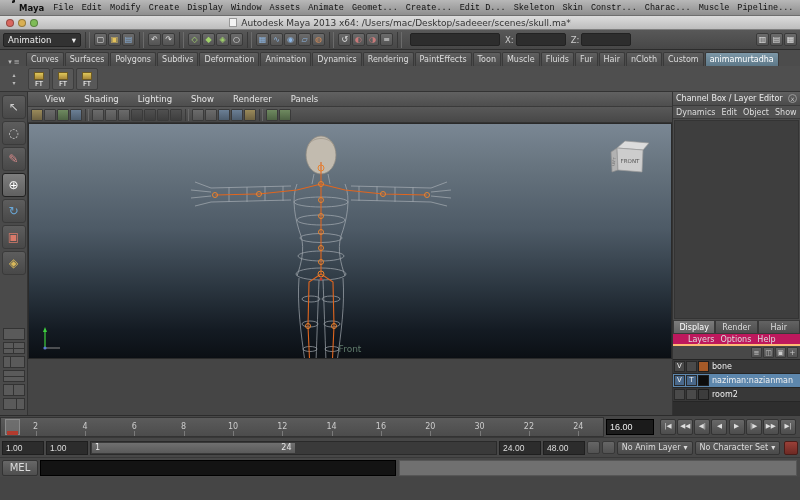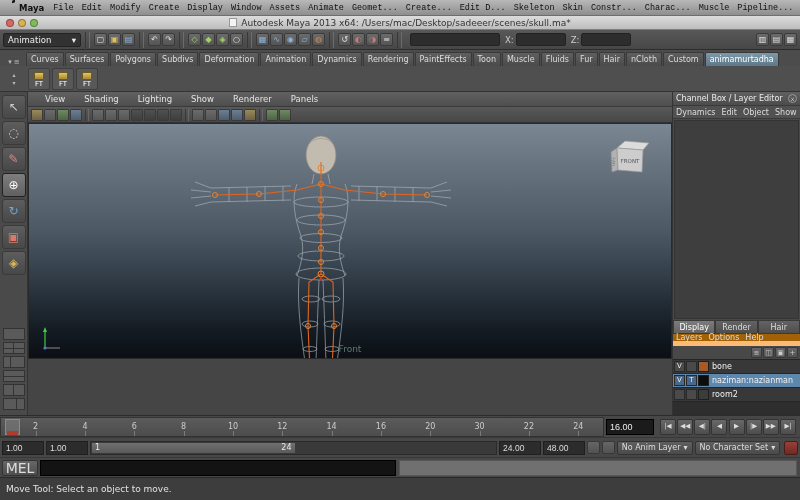--- a/index.html
+++ b/index.html
@@ -105,21 +105,21 @@
     background:linear-gradient(#606060,#4c4c4c); border-bottom:1px solid #3a3a3a; color:#eee; }
   .cb-close { width:9px; height:9px; border:1px solid #999; border-radius:50%; font-size:6px; line-height:7px; text-align:center; color:#ccc; }
   .cb-menus { height:13px; display:flex; align-items:center; background:#515151; border-bottom:1px solid #3a3a3a; color:#ddd; }
   .cbm { padding:0 3px; }
   .cb-circle { margin-left:auto; margin-right:2px; width:8px; height:8px; border:1px solid #aaa; border-radius:50%; }
   .cb-empty { flex:1; background:#3e3e3e; border:1px solid #343434; margin:1px; }
   .le-tabs { height:14px; display:flex; }
   .le-tab { flex:1; text-align:center; padding-top:2px; background:linear-gradient(#636363,#4e4e4e);
     border:1px solid #393939; color:#ddd; }
   .le-tab.active { background:linear-gradient(#7c7c7c,#646464); color:#fff; }
-  .le-menus { height:12px; display:flex; align-items:center; background:#a16207; border-bottom:5px solid #fdba74; }
+  .le-menus { height:12px; display:flex; align-items:center; background:#be185d; border-bottom:2px solid #fdba74;padding-left:12px; }
   .le-icons { height:13px; display:flex; justify-content:flex-end; align-items:center; gap:1px; padding:0 2px; background:#484848; }
   .lei { width:11px; height:11px; background:linear-gradient(#666,#525252); border:1px solid #383838; border-radius:1px;
     color:#ccc; font-size:7px; display:flex; align-items:center; justify-content:center; }
   .le-list { flex:0 0 56px; background:#2e2e2e; border-top:1px solid #242424; }
   .lrow { height:14px; display:flex; align-items:center; gap:1px; padding:0 1px;
     border-bottom:1px solid #262626; background:#383838; }
   .lrow.selected { background:#5d87ad; }
   .lbox { width:11px; height:11px; background:#4a4a4a; border:1px solid #292929; font-size:7px; line-height:1;
     display:flex; align-items:center; justify-content:center; color:#eee; }
   .lrow.selected .lbox { background:#49688a; }
@@ -153,21 +153,21 @@
     align-items:center; padding:0 3px; font-size:8px; color:#e8e8e8; }
   .ddbtn { height:14px; background:linear-gradient(#5f5f5f,#4a4a4a); border:1px solid #333; border-radius:2px;
     font-size:8px; color:#ddd; display:flex; align-items:center; padding:0 4px; gap:3px; white-space:nowrap; }
   .mini-ic { width:13px; height:13px; background:linear-gradient(#666,#525252); border:1px solid #383838; border-radius:2px; }
   .keyicon { width:14px; height:14px; background:linear-gradient(#9a4038,#6e2a24); border:1px solid #4a1c18; border-radius:2px; margin-left:2px; }
 
   
   .melrow { position:absolute; left:0; top:457px; width:800px; height:20px; background:#474747;
     border-top:1px solid #383838; display:flex; align-items:center; }
   .mellabel { width:36px; height:16px; margin:0 2px; background:linear-gradient(#676767,#4e4e4e);
-    border:1px solid #333; border-radius:2px; color:#ddd; font-size:14px;
+    border:1px solid #333; border-radius:2px; color:#ddd; font-size:10px;
     display:flex; align-items:center; justify-content:center; }
   .melinput { width:356px; height:16px; background:#131313; border:1px solid #000; color:#ddd; font-size:9px; }
   .meloutput { flex:1; height:16px; margin:0 3px; background:#707070; border:1px solid #565656; }
   .helpline { position:absolute; left:0; top:477px; width:800px; height:23px; background:#3d3d3d;
     border-top:1px solid #292929; display:flex; align-items:center; padding:0 6px; font-size:9px; color:#e2e2e2; }
 </style>
 </head>
 <body>
 
 <div class="screen">
@@ -503,17 +503,14 @@
     </div>
     <span class="keyicon"></span>
   </div>
 
   <div class="melrow">
     <div class="mellabel">MEL</div>
     <input class="melinput" style="">
     <div class="meloutput"></div>
   </div>
 
-  <div class="helpline">
-    <span>Move Tool: Select an object to move.</span>
-  </div>
 
 </div>
 
 </body></html>

